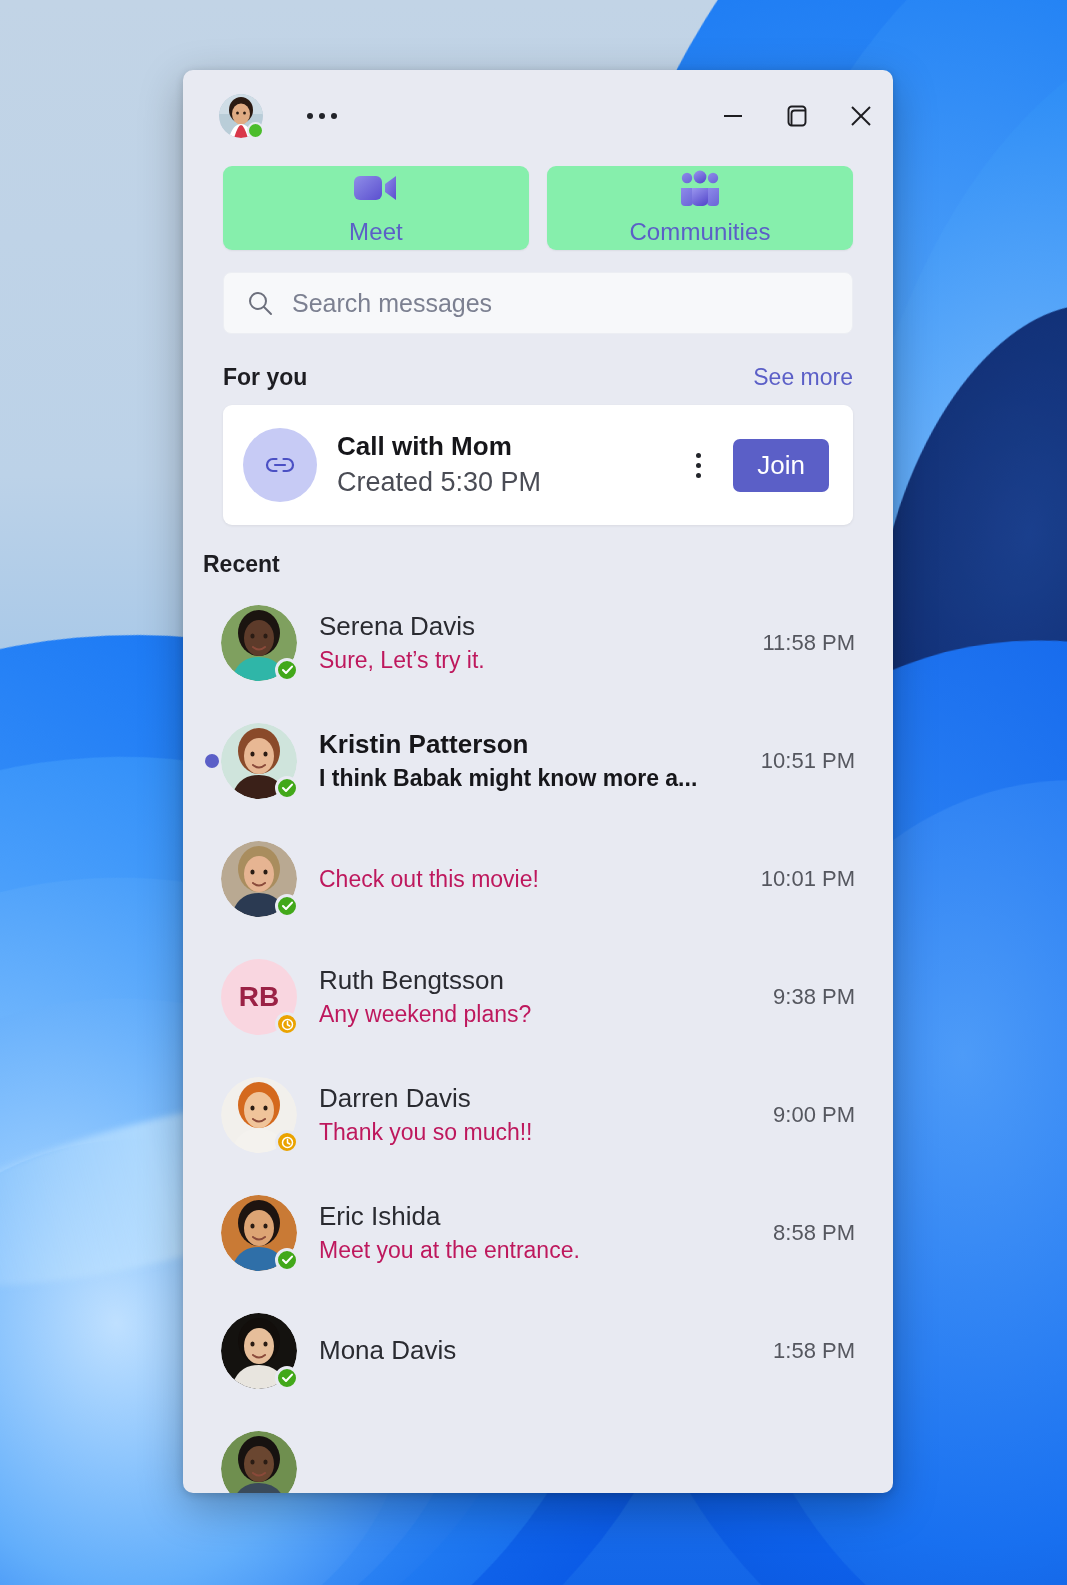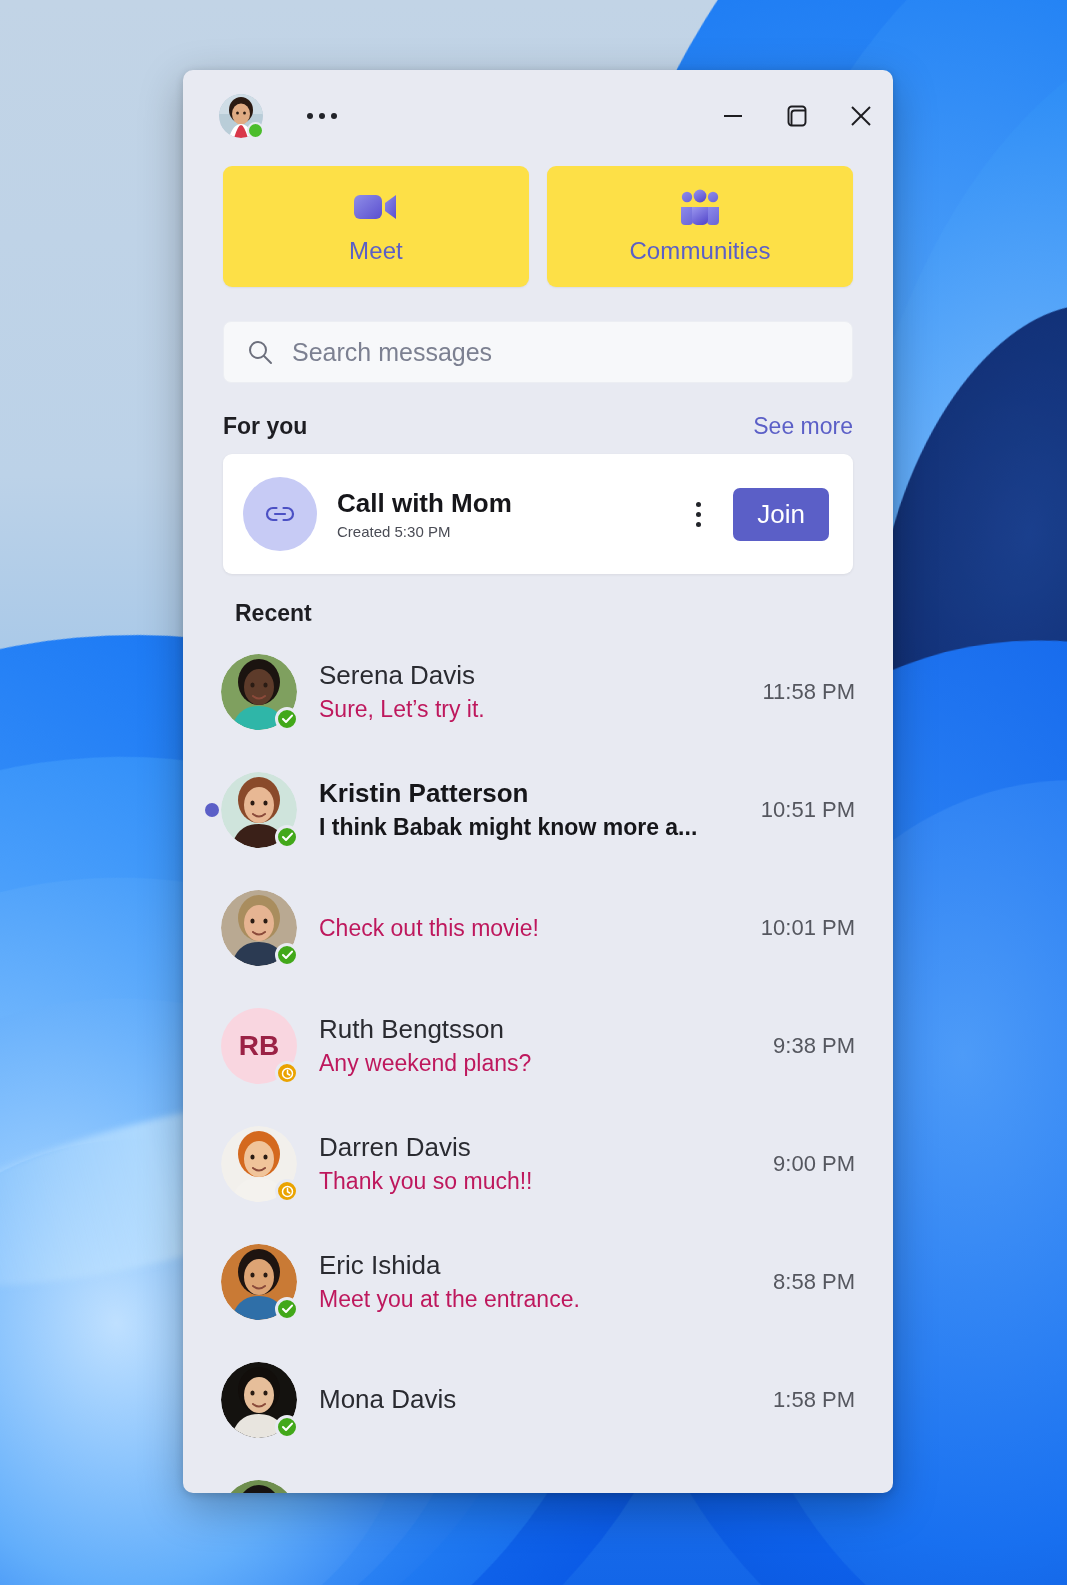--- a/index.html
+++ b/index.html
@@ -102,36 +102,36 @@
   }
 
   
   .tabs {
     display: flex; gap: 18px;
     padding: 0 40px; flex: none;
     margin-top: 4px;
   }
   .tab-card {
     flex: 1;
-    height: 121px;
-    background: #fde047;
+    height: 84px;
+    background: #86efac;
     border-radius: 9px;
     display: flex; flex-direction: column;
     align-items: center; justify-content: center;
     gap: 12px;
     cursor: pointer;
     box-shadow: 0 1px 2px rgba(0,0,0,.06);
   }
   .tab-label {
     font-size: 24px; color: #5b5fc7; font-weight: 400;
     letter-spacing: .1px;
   }
 
   
-  .search-wrap { padding: 34px 40px 0; flex: none; }
+  .search-wrap { padding: 22px 40px 0; flex: none; }
   .searchbox {
     height: 62px; background: #f7f8fa;
     border-radius: 8px; display: flex; align-items: center;
     padding: 0 22px; gap: 18px; cursor: text;
     border: 1px solid #eceef3;
   }
   .search-text { font-size: 25px; color: #7c8091; }
 
   
   .section-head {
@@ -151,33 +151,33 @@
     cursor: pointer;
   }
   .link-circle {
     width: 74px; height: 74px; border-radius: 50%;
     background: #c7cbf5;
     display: flex; align-items: center; justify-content: center;
     flex: none;
   }
   .meeting-texts { flex: 1; min-width: 0; }
   .meeting-title { font-size: 26px; font-weight: 700; color: #16161a; line-height: 1.25; }
-  .meeting-sub { font-size: 15px; color: #4a4c55; line-height: 1.3; margin-top: 3px; }
+  .meeting-sub { font-size: 27px; color: #4a4c55; line-height: 1.3; margin-top: 3px; }
   .kebab { display: flex; flex-direction: column; gap: 5px; padding: 8px 12px; cursor: pointer; flex:none; }
   .kebab span { width: 5px; height: 5px; border-radius: 50%; background: #22242a; }
   .join-btn {
     background: #5b5fc7; color: #fff;
     border: none; border-radius: 7px;
     font-family: "Liberation Sans", sans-serif;
     font-size: 26px; padding: 11px 24px; cursor: pointer;
     flex: none;
   }
 
   
-  .recent-head { padding: 26px 52px 6px; }
+  .recent-head { padding: 26px 20px 6px; }
   .chat-list { flex: 1; overflow: hidden; padding: 0 20px 0 20px; position: relative; }
   .chat-row {
     display: flex; align-items: center;
     height: 118px; padding: 0 18px 0 18px;
     gap: 22px; cursor: pointer; position: relative;
   }
   .unread-dot {
     position: absolute; left: 2px; top: 50%;
     transform: translateY(-50%);
     width: 14px; height: 14px; border-radius: 50%;

